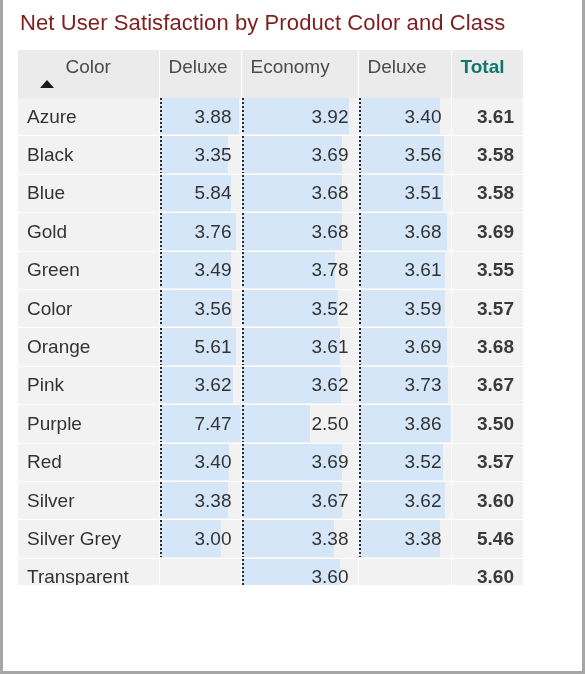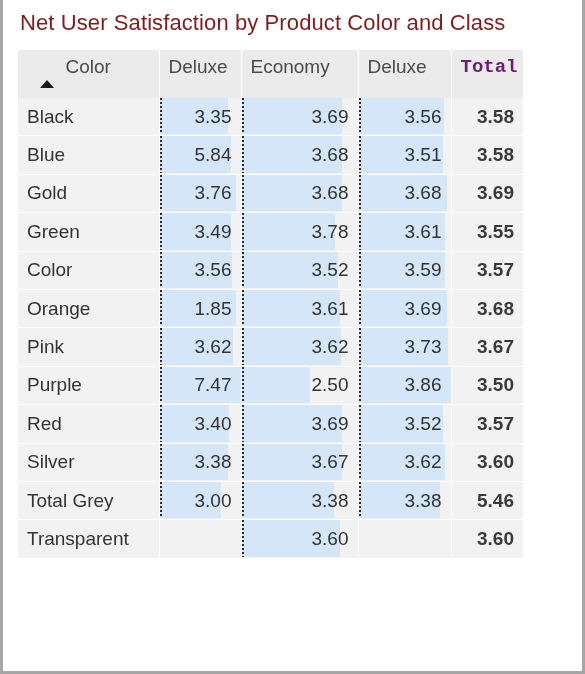--- a/index.html
+++ b/index.html
@@ -76,21 +76,21 @@
   }
   thead th:last-child { border-right: 0; }
 
   .hdr-inner {
     padding: 6px 9px 0 9px;
     box-sizing: border-box;
     white-space: nowrap;
     overflow: hidden;
   }
   th.num .hdr-inner { text-align: left; }
-  th.total-col .hdr-inner { text-align: left; font-weight: bold; color: #701a75; font-family: Liberation Mono, monospace; }
+  th.total-col .hdr-inner { text-align: left; font-weight: bold; color: #0f766e; }
 
   .sort-arrow {
     position: absolute;
     left: 22px;
     top: 30px;
     width: 0;
     height: 0;
     border-left: 7px solid transparent;
     border-right: 7px solid transparent;
     border-bottom: 8px solid #1a1a1a;
@@ -183,20 +183,43 @@
             <div class="hdr-inner"><span>Deluxe</span></div>
           </th>
           <th class="num total-col">
             <div class="hdr-inner"><span>Total</span></div>
           </th>
         </tr>
       </thead>
       <tbody id="matrix-body">
           <tr>
             <td>
+              <div class="label-cell">Azure</div>
+            </td>
+            <td class="bar-cell">
+              <span class="bar-fill" style="width: 79px;"></span>
+              <span class="bar-axis"></span>
+              <span class="bar-value">3.88</span>
+            </td>
+            <td class="bar-cell">
+              <span class="bar-fill" style="width: 107px;"></span>
+              <span class="bar-axis"></span>
+              <span class="bar-value">3.92</span>
+            </td>
+            <td class="bar-cell">
+              <span class="bar-fill" style="width: 81px;"></span>
+              <span class="bar-axis"></span>
+              <span class="bar-value">3.40</span>
+            </td>
+            <td>
+              <div class="total-cell">3.61</div>
+            </td>
+          </tr>
+          <tr>
+            <td>
               <div class="label-cell">Black</div>
             </td>
             <td class="bar-cell">
               <span class="bar-fill" style="width: 68px;"></span>
               <span class="bar-axis"></span>
               <span class="bar-value">3.35</span>
             </td>
             <td class="bar-cell">
               <span class="bar-fill" style="width: 100px;"></span>
               <span class="bar-axis"></span>
@@ -303,21 +326,21 @@
               <div class="total-cell">3.57</div>
             </td>
           </tr>
           <tr>
             <td>
               <div class="label-cell">Orange</div>
             </td>
             <td class="bar-cell">
               <span class="bar-fill" style="width: 76px;"></span>
               <span class="bar-axis"></span>
-              <span class="bar-value">1.85</span>
+              <span class="bar-value">5.61</span>
             </td>
             <td class="bar-cell">
               <span class="bar-fill" style="width: 98px;"></span>
               <span class="bar-axis"></span>
               <span class="bar-value">3.61</span>
             </td>
             <td class="bar-cell">
               <span class="bar-fill" style="width: 88px;"></span>
               <span class="bar-axis"></span>
               <span class="bar-value">3.69</span>
@@ -413,21 +436,21 @@
               <span class="bar-fill" style="width: 86px;"></span>
               <span class="bar-axis"></span>
               <span class="bar-value">3.62</span>
             </td>
             <td>
               <div class="total-cell">3.60</div>
             </td>
           </tr>
           <tr>
             <td>
-              <div class="label-cell">Total Grey</div>
+              <div class="label-cell">Silver Grey</div>
             </td>
             <td class="bar-cell">
               <span class="bar-fill" style="width: 61px;"></span>
               <span class="bar-axis"></span>
               <span class="bar-value">3.00</span>
             </td>
             <td class="bar-cell">
               <span class="bar-fill" style="width: 92px;"></span>
               <span class="bar-axis"></span>
               <span class="bar-value">3.38</span>

